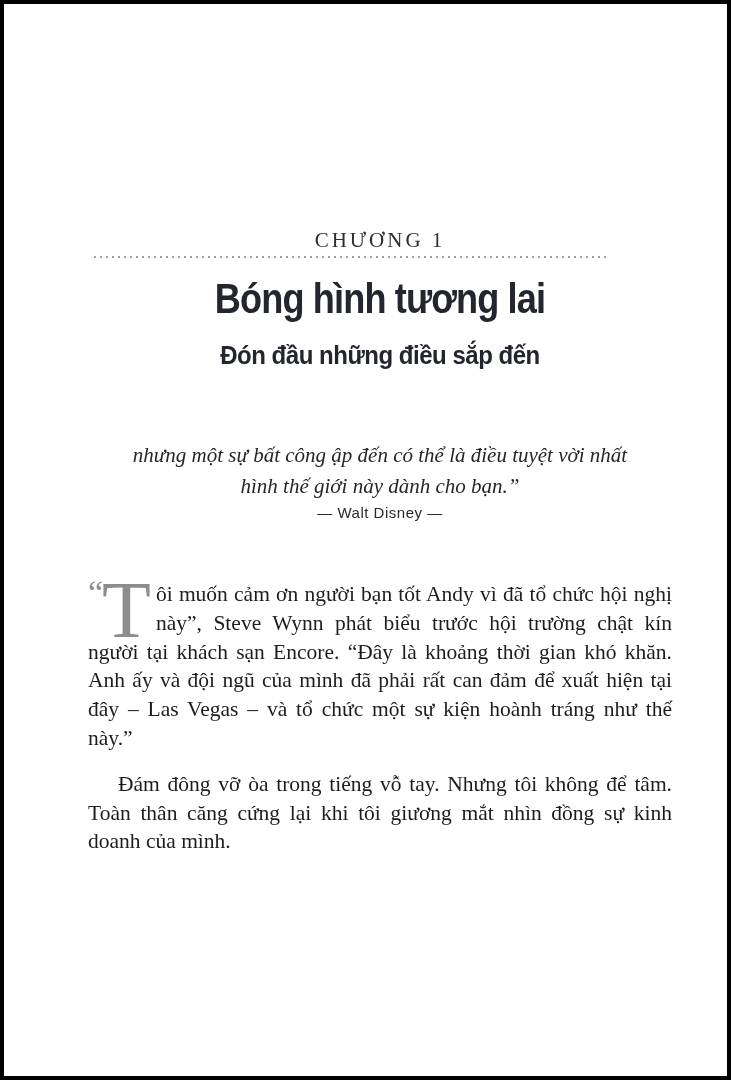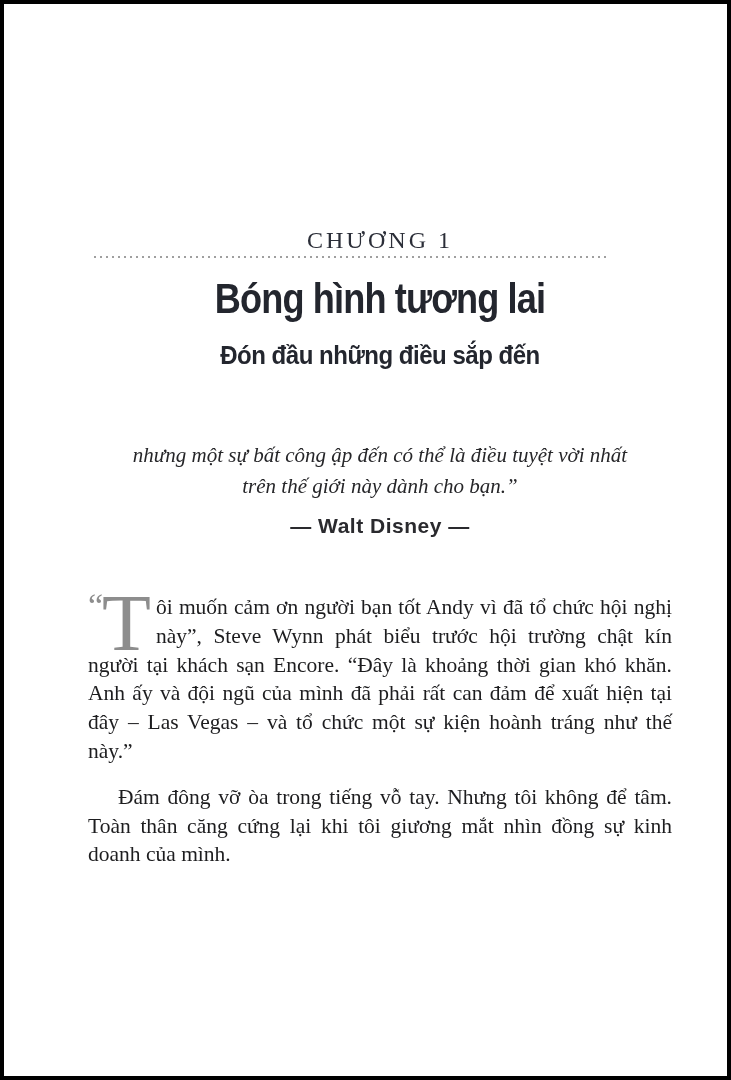--- a/index.html
+++ b/index.html
@@ -25,21 +25,21 @@
     box-sizing: border-box;
     margin-left: 84px;
     width: 584px;
     padding-top: 226px;
   }
 
   
   .chapter-label {
     text-align: center;
     font-family: "Liberation Serif", serif;
-    font-size: 24px;
+    font-size: 21px;
     line-height: 21px;
     letter-spacing: 3px;
     color: #2b2e38;
   }
   .dotted-divider {
     margin: 4px 0 0 6px;
     width: 514px;
     height: 3px;
     background-image: repeating-linear-gradient(to right, #9f9f9f 0 2px, transparent 2px 6px);
     background-size: 6px 2px;
@@ -72,25 +72,25 @@
   
   .epigraph {
     margin: 70px 0 0 0;
     text-align: center;
     font-style: italic;
     font-size: 21px;
     line-height: 31px;
     color: #262629;
   }
   .attribution {
-    margin-top: 14px;
+    margin-top: 1px;
     font-style: normal;
     font-family: "Liberation Sans", sans-serif;
-    font-weight: bold;
-    font-size: 21px;
+    font-weight: normal;
+    font-size: 15px;
     line-height: 20px;
     letter-spacing: 0.5px;
     color: #2a2a2e;
   }
 
   
   .body-text {
     margin-top: 57px;
     font-size: 21.5px;
     line-height: 28.8px;
@@ -134,21 +134,21 @@
 
     <header>
       <div class="chapter-label">CHƯƠNG 1</div>
       <div class="dotted-divider"></div>
       <h1 class="title">Bóng hình tương lai</h1>
       <h2 class="subtitle">Đón đầu những điều sắp đến</h2>
     </header>
 
     <blockquote class="epigraph">
       <div class="q-line">nhưng một sự bất công ập đến có thể là điều tuyệt vời nhất</div>
-      <div class="q-line">trên thế giới này dành cho bạn.”</div>
+      <div class="q-line">hình thế giới này dành cho bạn.”</div>
       <div class="attribution">— Walt Disney —</div>
     </blockquote>
 
     <section class="body-text">
       <p>
         <span class="dropcap">
             <span class="dc-quote">“</span>
             <span class="dc-letter">T</span>
           </span><span>ôi muốn cảm ơn người bạn tốt Andy vì đã tổ chức hội nghị này”, Steve Wynn phát biểu trước hội trường chật kín người tại khách sạn Encore. “Đây là khoảng thời gian khó khăn. Anh ấy và đội ngũ của mình đã phải rất can đảm để xuất hiện tại đây – Las Vegas – và tổ chức một sự kiện hoành tráng như thế này.”</span>
       </p>

